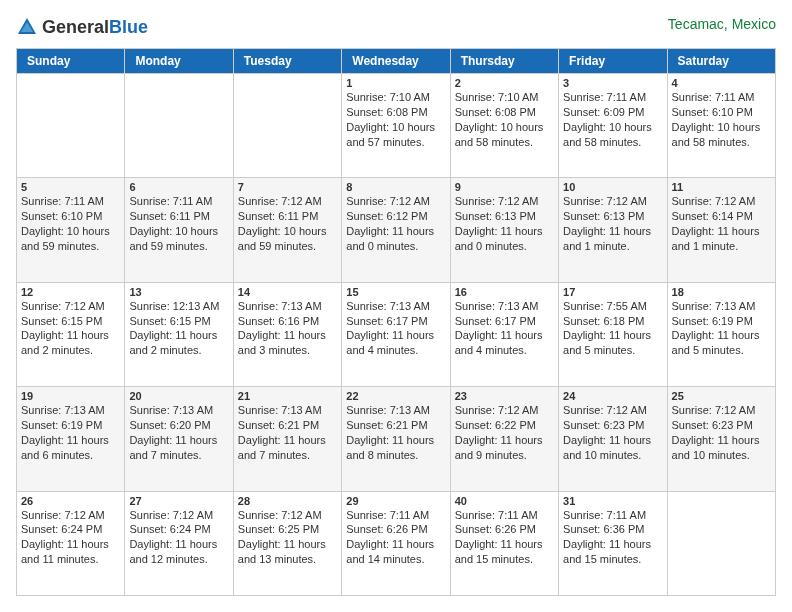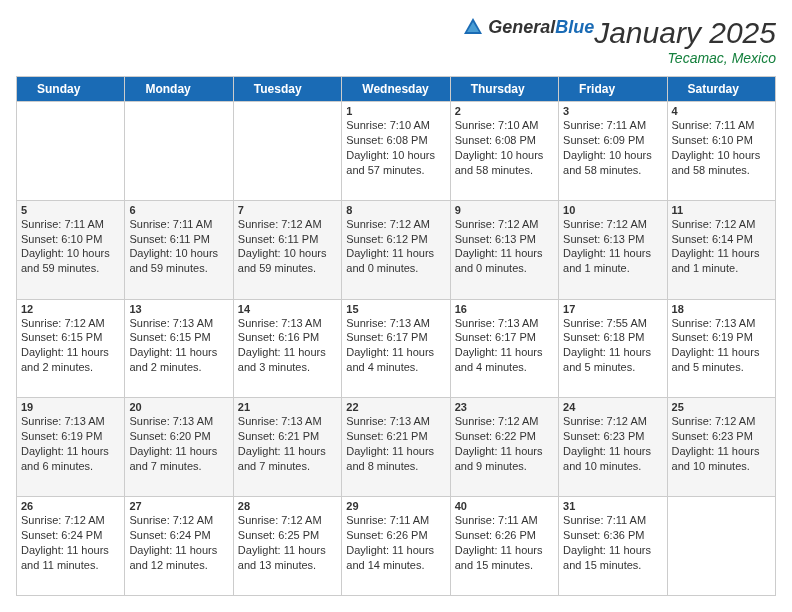--- a/index.html
+++ b/index.html
@@ -12,24 +12,23 @@
     }
     .page {
       width: 792px;
       height: 612px;
       padding: 16px;
       display: flex;
       flex-direction: column;
     }
     .header {
       display: flex;
-      justify-content: flex-end;
+      justify-content: space-between;
       align-items: flex-start;
       margin-bottom: 10px;
-      font-style: italic;
     }
     .logo {
       display: flex;
       align-items: center;
       gap: 4px;
     }
     .logo-icon {
       width: 22px;
       height: 22px;
     }
@@ -48,21 +47,21 @@
     .calendar {
       width: 100%;
       border-collapse: collapse;
       flex: 1;
     }
     .calendar th {
       background: #1a6bb5;
       color: #fff;
       font-size: 12px;
       font-weight: bold;
-      padding: 5px 20px;
+      padding: 5px 10px;
       text-align: left;
       border: 1px solid #ccc;
     }
     .calendar td {
       border: 1px solid #ccc;
       vertical-align: top;
       padding: 3px 4px;
       width: calc(100% / 7);
       font-size: 10px;
       color: #333;
@@ -97,21 +96,20 @@
     <div class="logo">
       <svg class="logo-icon" viewBox="0 0 22 22" xmlns="http://www.w3.org/2000/svg">
         <polygon points="11,2 20,18 2,18" fill="#1a6bb5"></polygon>
         <polygon points="11,6 17,16 5,16" fill="#4a9dd4"></polygon>
       </svg>
       <div>
         <span style="font-size:18px;font-weight:bold;color:#333;">General</span><span style="font-size:18px;font-weight:bold;color:#1a6bb5;">Blue</span>
       </div>
     </div>
     <div class="title-block">
-      <div class="month-year">January 2025</div>
       <div class="location">Tecamac, Mexico</div>
     </div>
   </div>
 
   <table class="calendar">
     <thead>
       <tr id="header-row">
           <th>Sunday</th>
           <th>Monday</th>
           <th>Tuesday</th>
@@ -197,21 +195,21 @@
         </tr>
         <tr>
           <td>
             <span class="day-num">12</span>
             <div class="day-info">Sunrise: 7:12 AM
 Sunset: 6:15 PM
 Daylight: 11 hours and 2 minutes.</div>
           </td>
           <td>
             <span class="day-num">13</span>
-            <div class="day-info">Sunrise: 7:13 AM
+            <div class="day-info">Sunrise: 12:13 AM
 Sunset: 6:15 PM
 Daylight: 11 hours and 2 minutes.</div>
           </td>
           <td>
             <span class="day-num">14</span>
             <div class="day-info">Sunrise: 7:13 AM
 Sunset: 6:16 PM
 Daylight: 11 hours and 3 minutes.</div>
           </td>
           <td>

